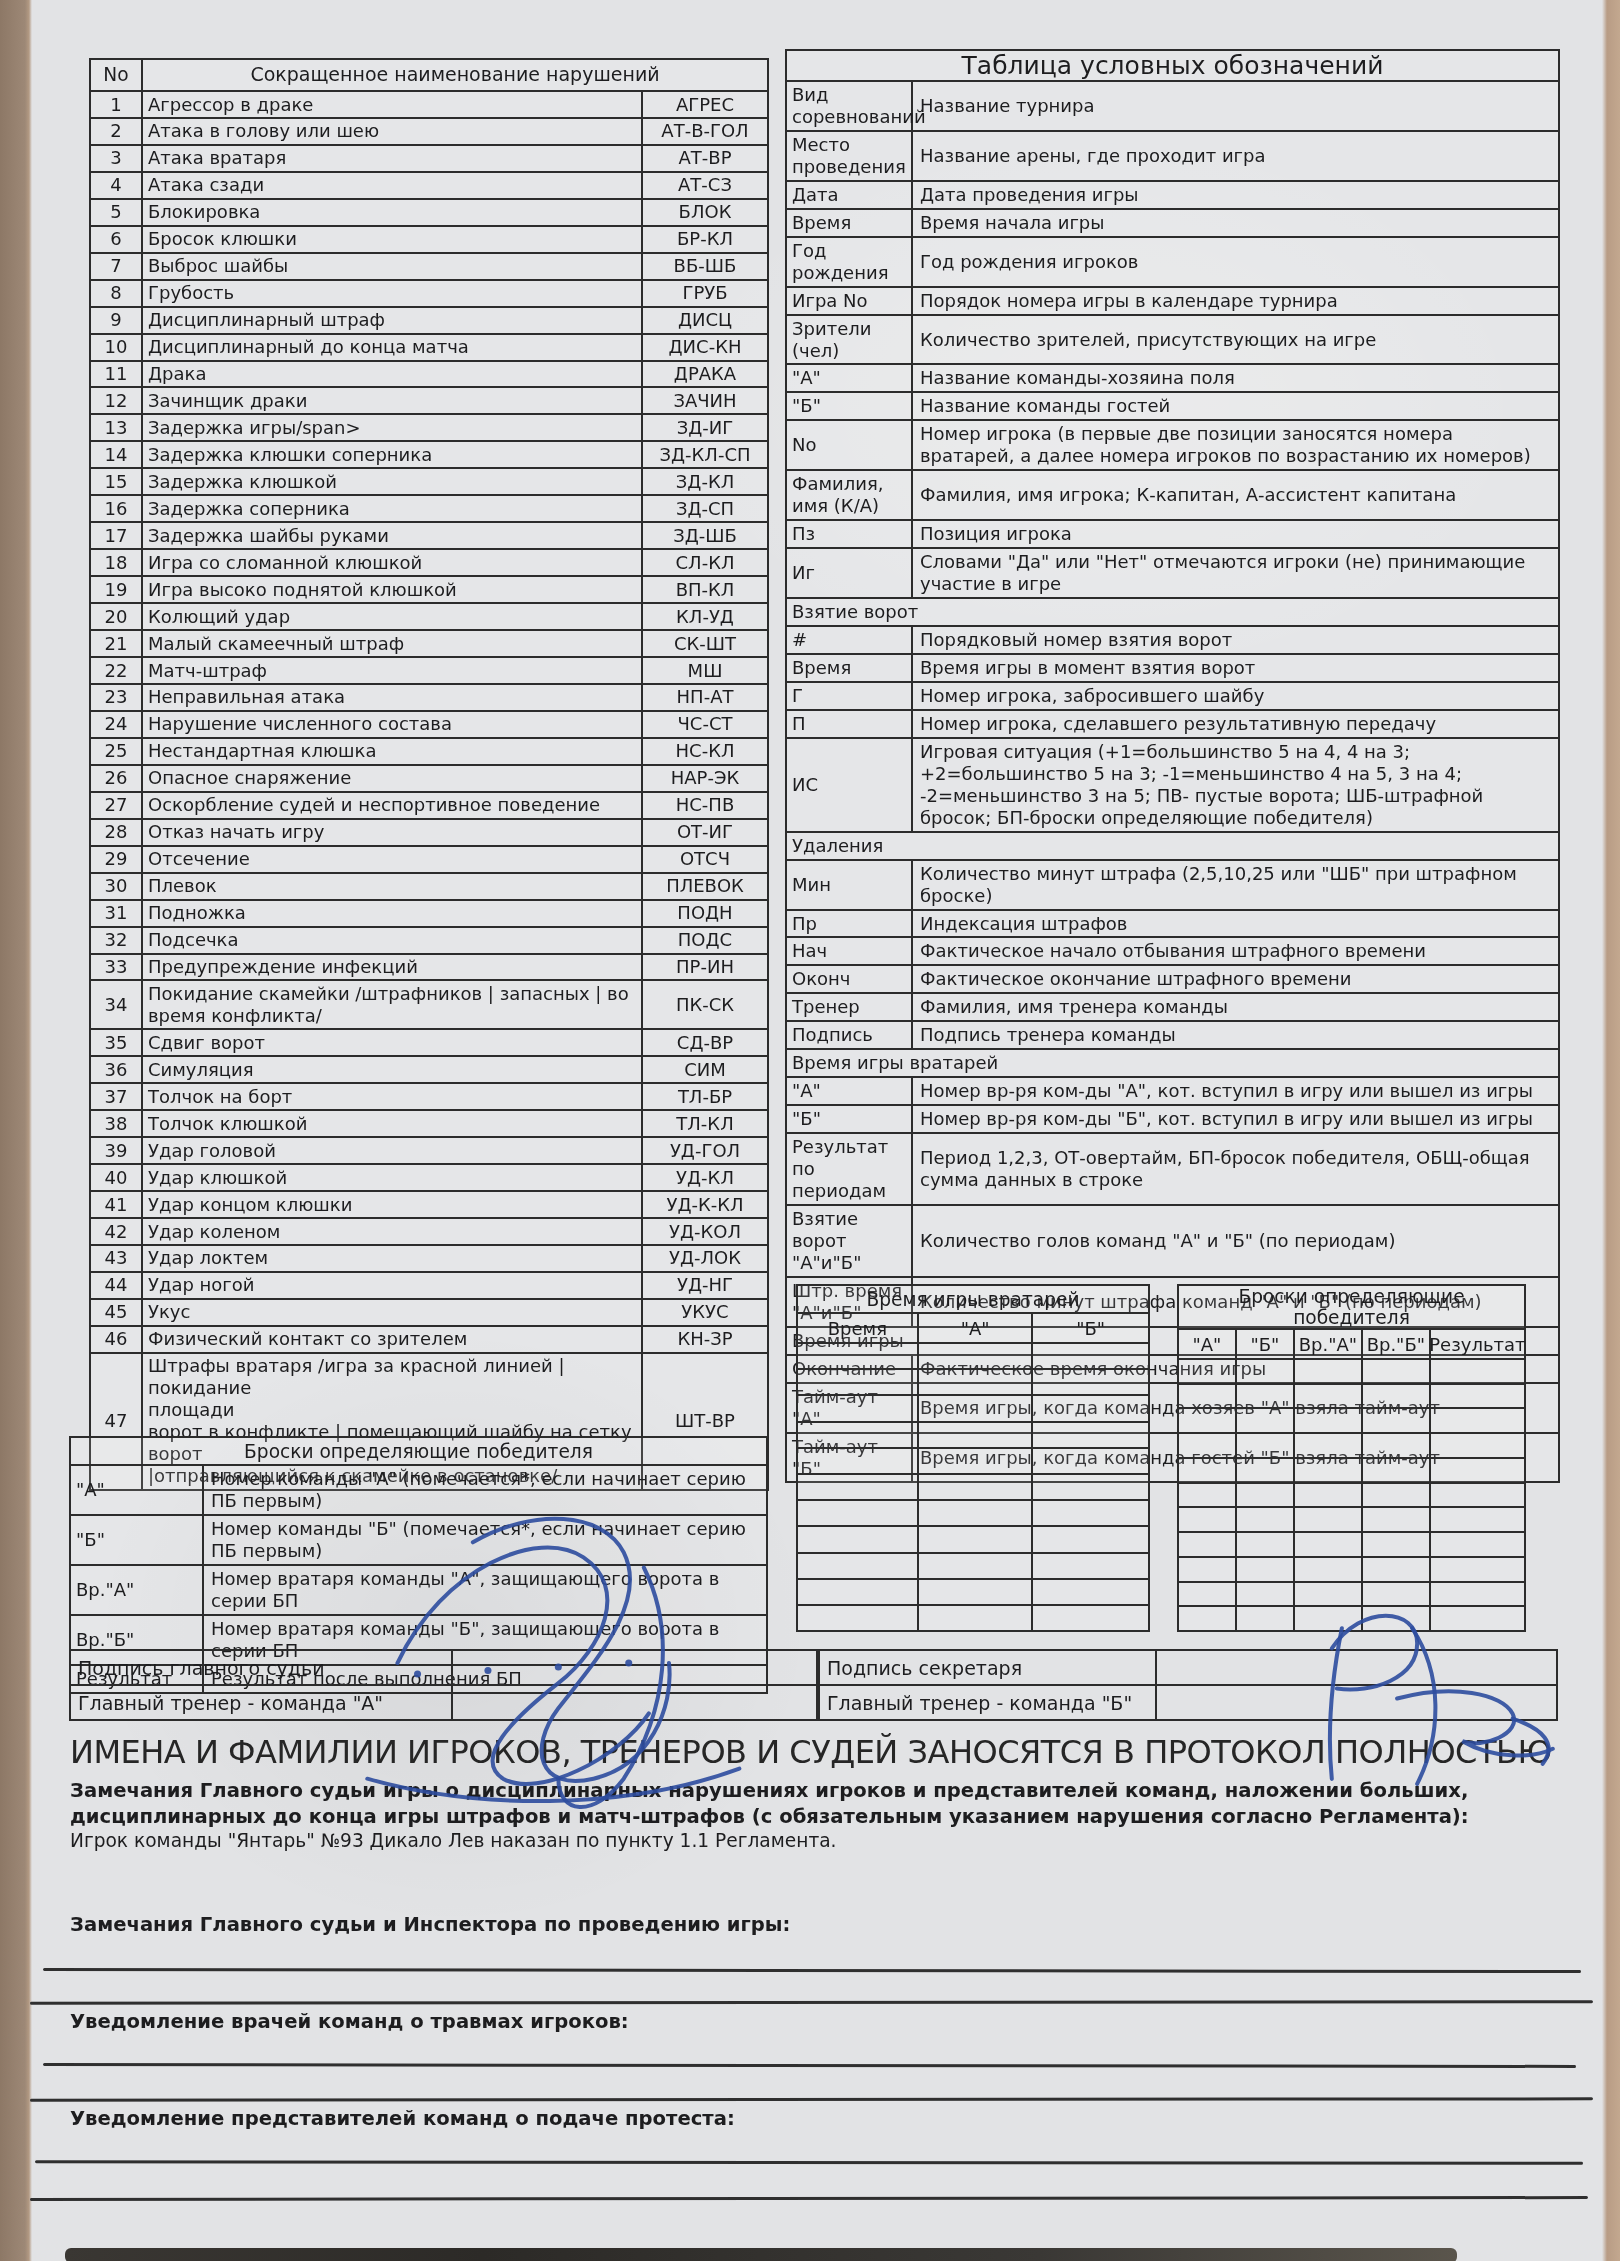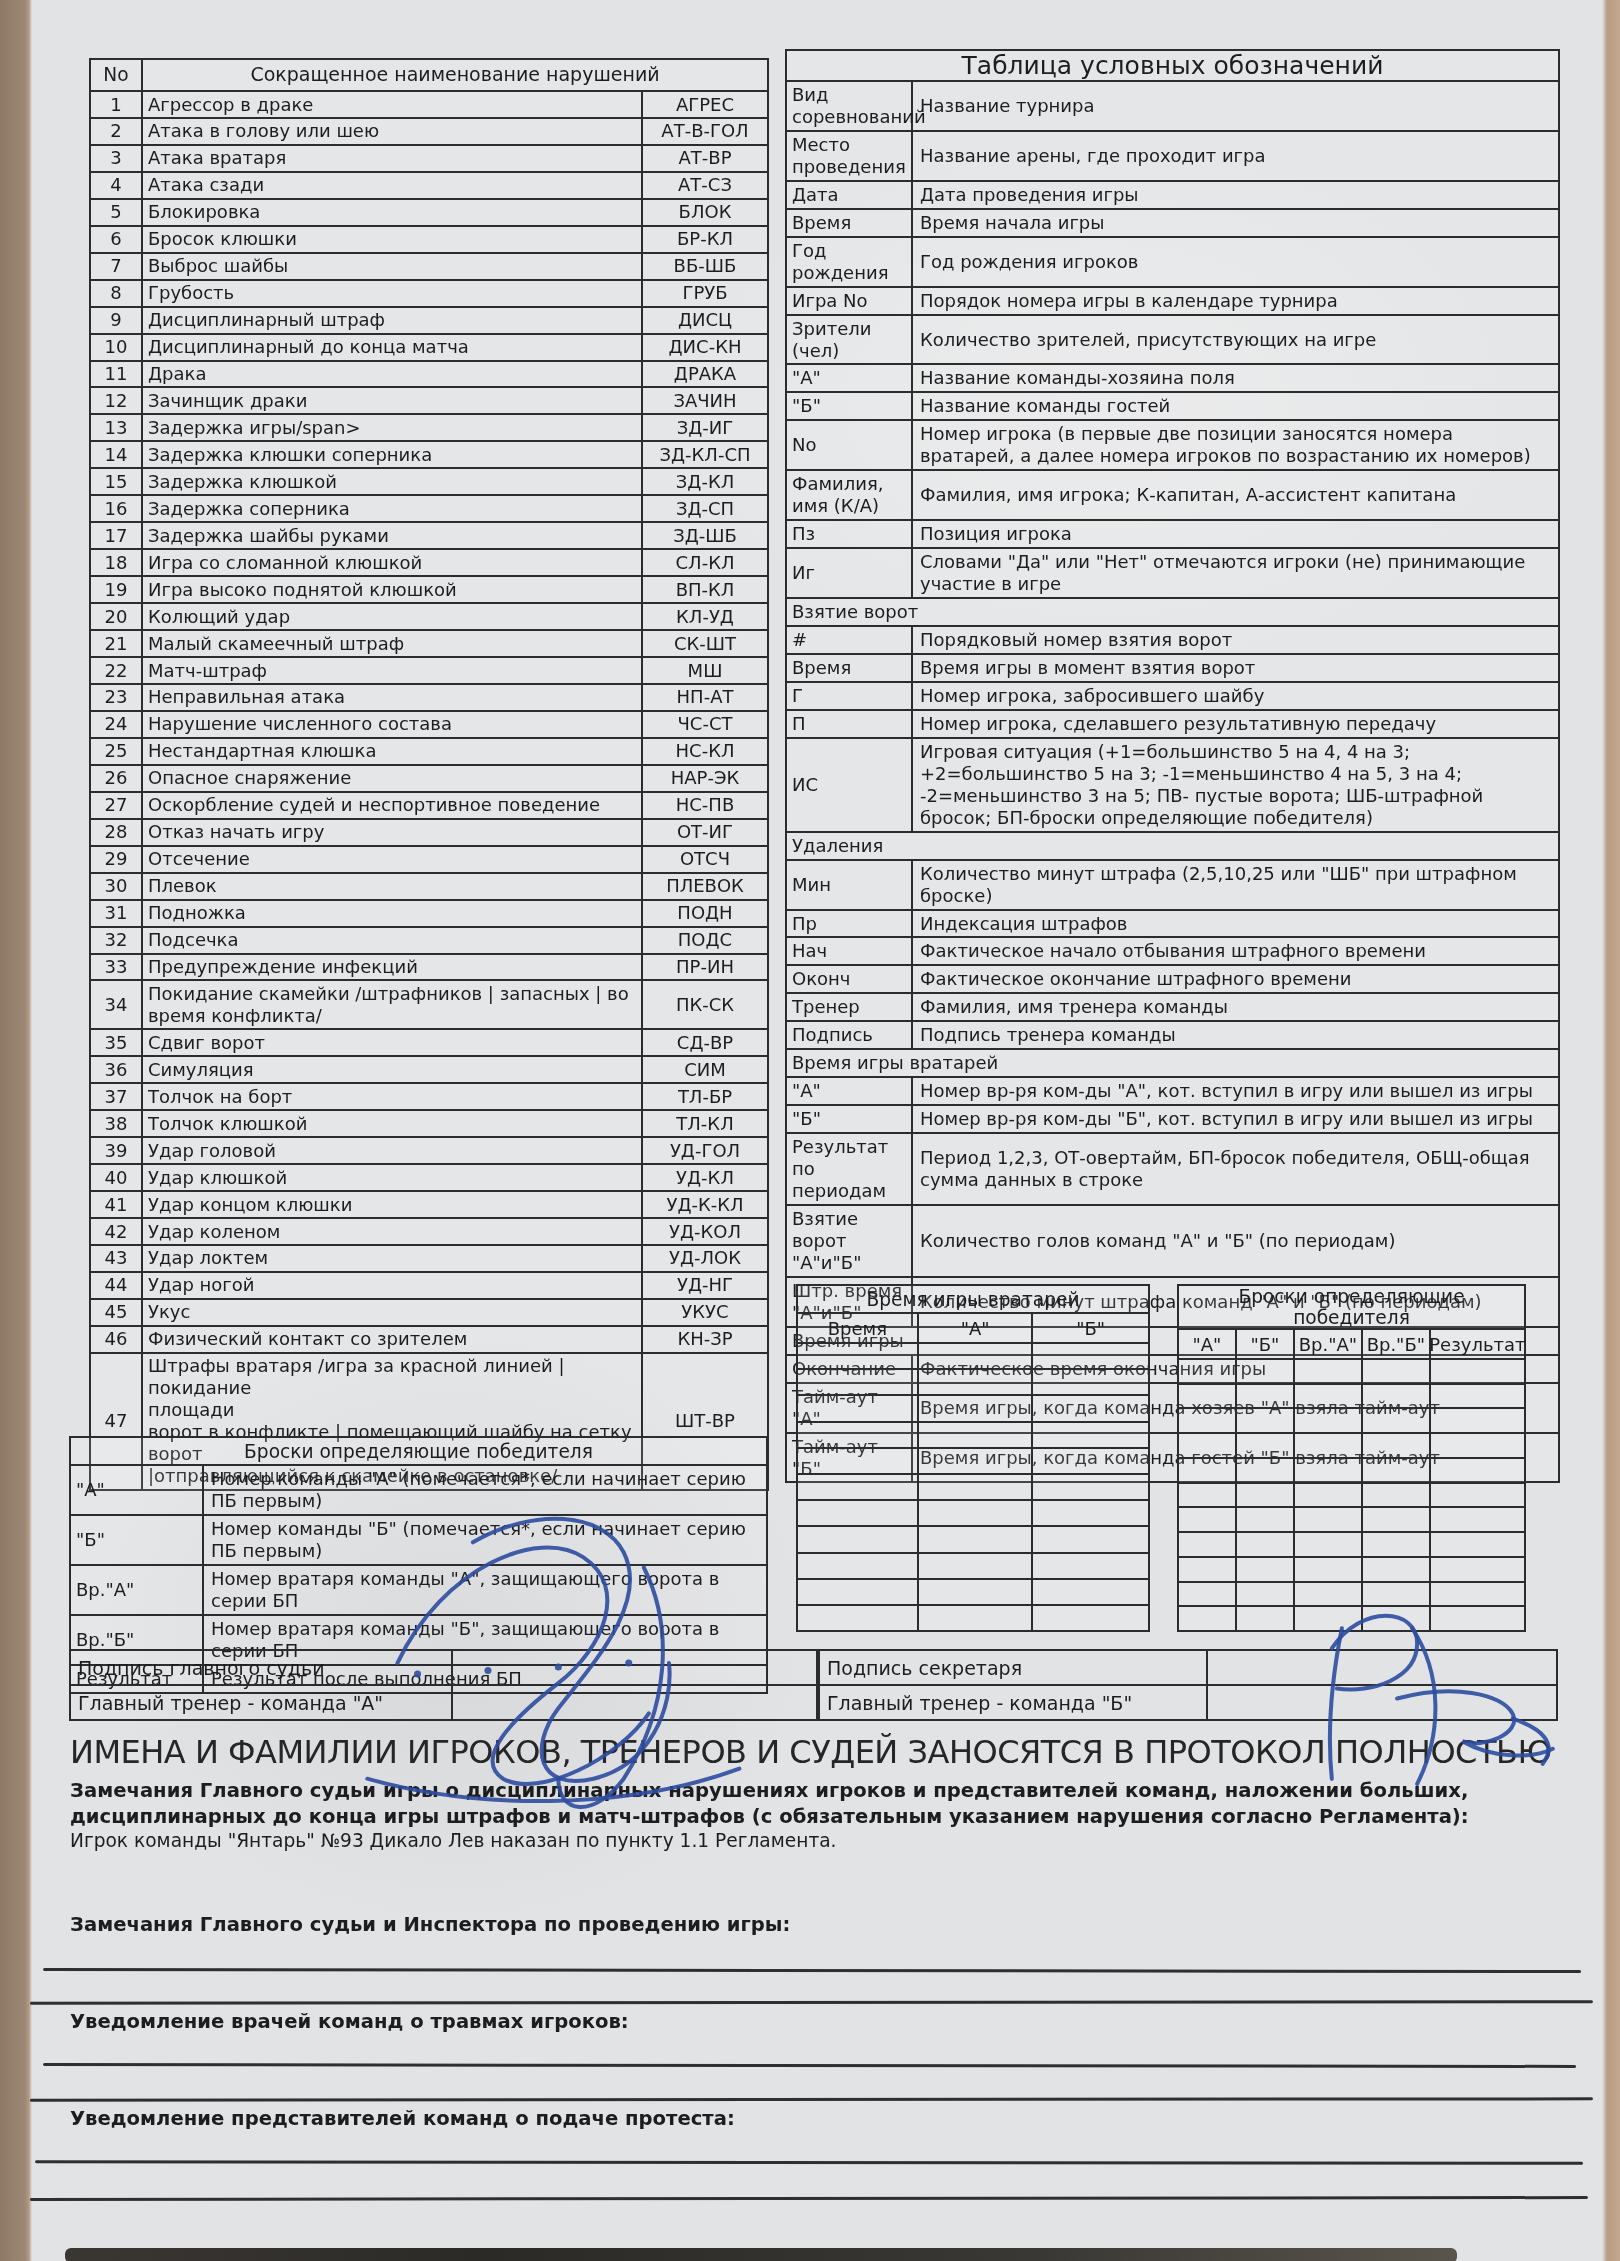--- a/index.html
+++ b/index.html
@@ -45,21 +45,21 @@
   
   #shootleg{left:69px;top:1436px;width:699px}
   #shootleg .l-row .lab{width:133px}
   
   .sig{position:absolute;border:2.5px solid #2c2c2c;box-sizing:border-box}
   #sigL{left:69px;top:1649px;width:749px}
   #sigR{left:818px;top:1649px;width:740px}
   .s-row{display:flex;border-top:2px solid #2c2c2c;min-height:33px}
   .sig div.s-row:first-of-type{border-top:none}
   .s-row .lab{box-sizing:border-box;border-right:2px solid #2c2c2c;display:flex;align-items:center;font-size:19px;padding:2px 7px}
-  #sigL .lab{width:382px} #sigR .lab{width:388px}
+  #sigL .lab{width:382px} #sigR .lab{width:337px}
   .s-row .space{flex:1}
   
   .heading{position:absolute;left:70px;top:1733px;width:1538px;font-size:32px;color:#262626;letter-spacing:-0.5px}
   .para-bold{position:absolute;left:70px;top:1778px;width:1502px;font-weight:bold;font-size:19.6px;line-height:1.32}
   .entry{position:absolute;left:70px;top:1830px;width:1457px;font-size:18.6px}
   .sec-label{position:absolute;left:70px;font-weight:bold;font-size:19.6px}
   #insp{top:1913px} #docs{top:2010px} #prot{top:2107px}
   .rule{position:absolute;height:2.5px;background:#2f2f2f;border-radius:1.5px}
   #r1{left:43px;top:1969px;width:1538px;transform:rotate(.08deg)}
   #r2{left:30px;top:2001px;width:1563px;transform:rotate(-.06deg)}

